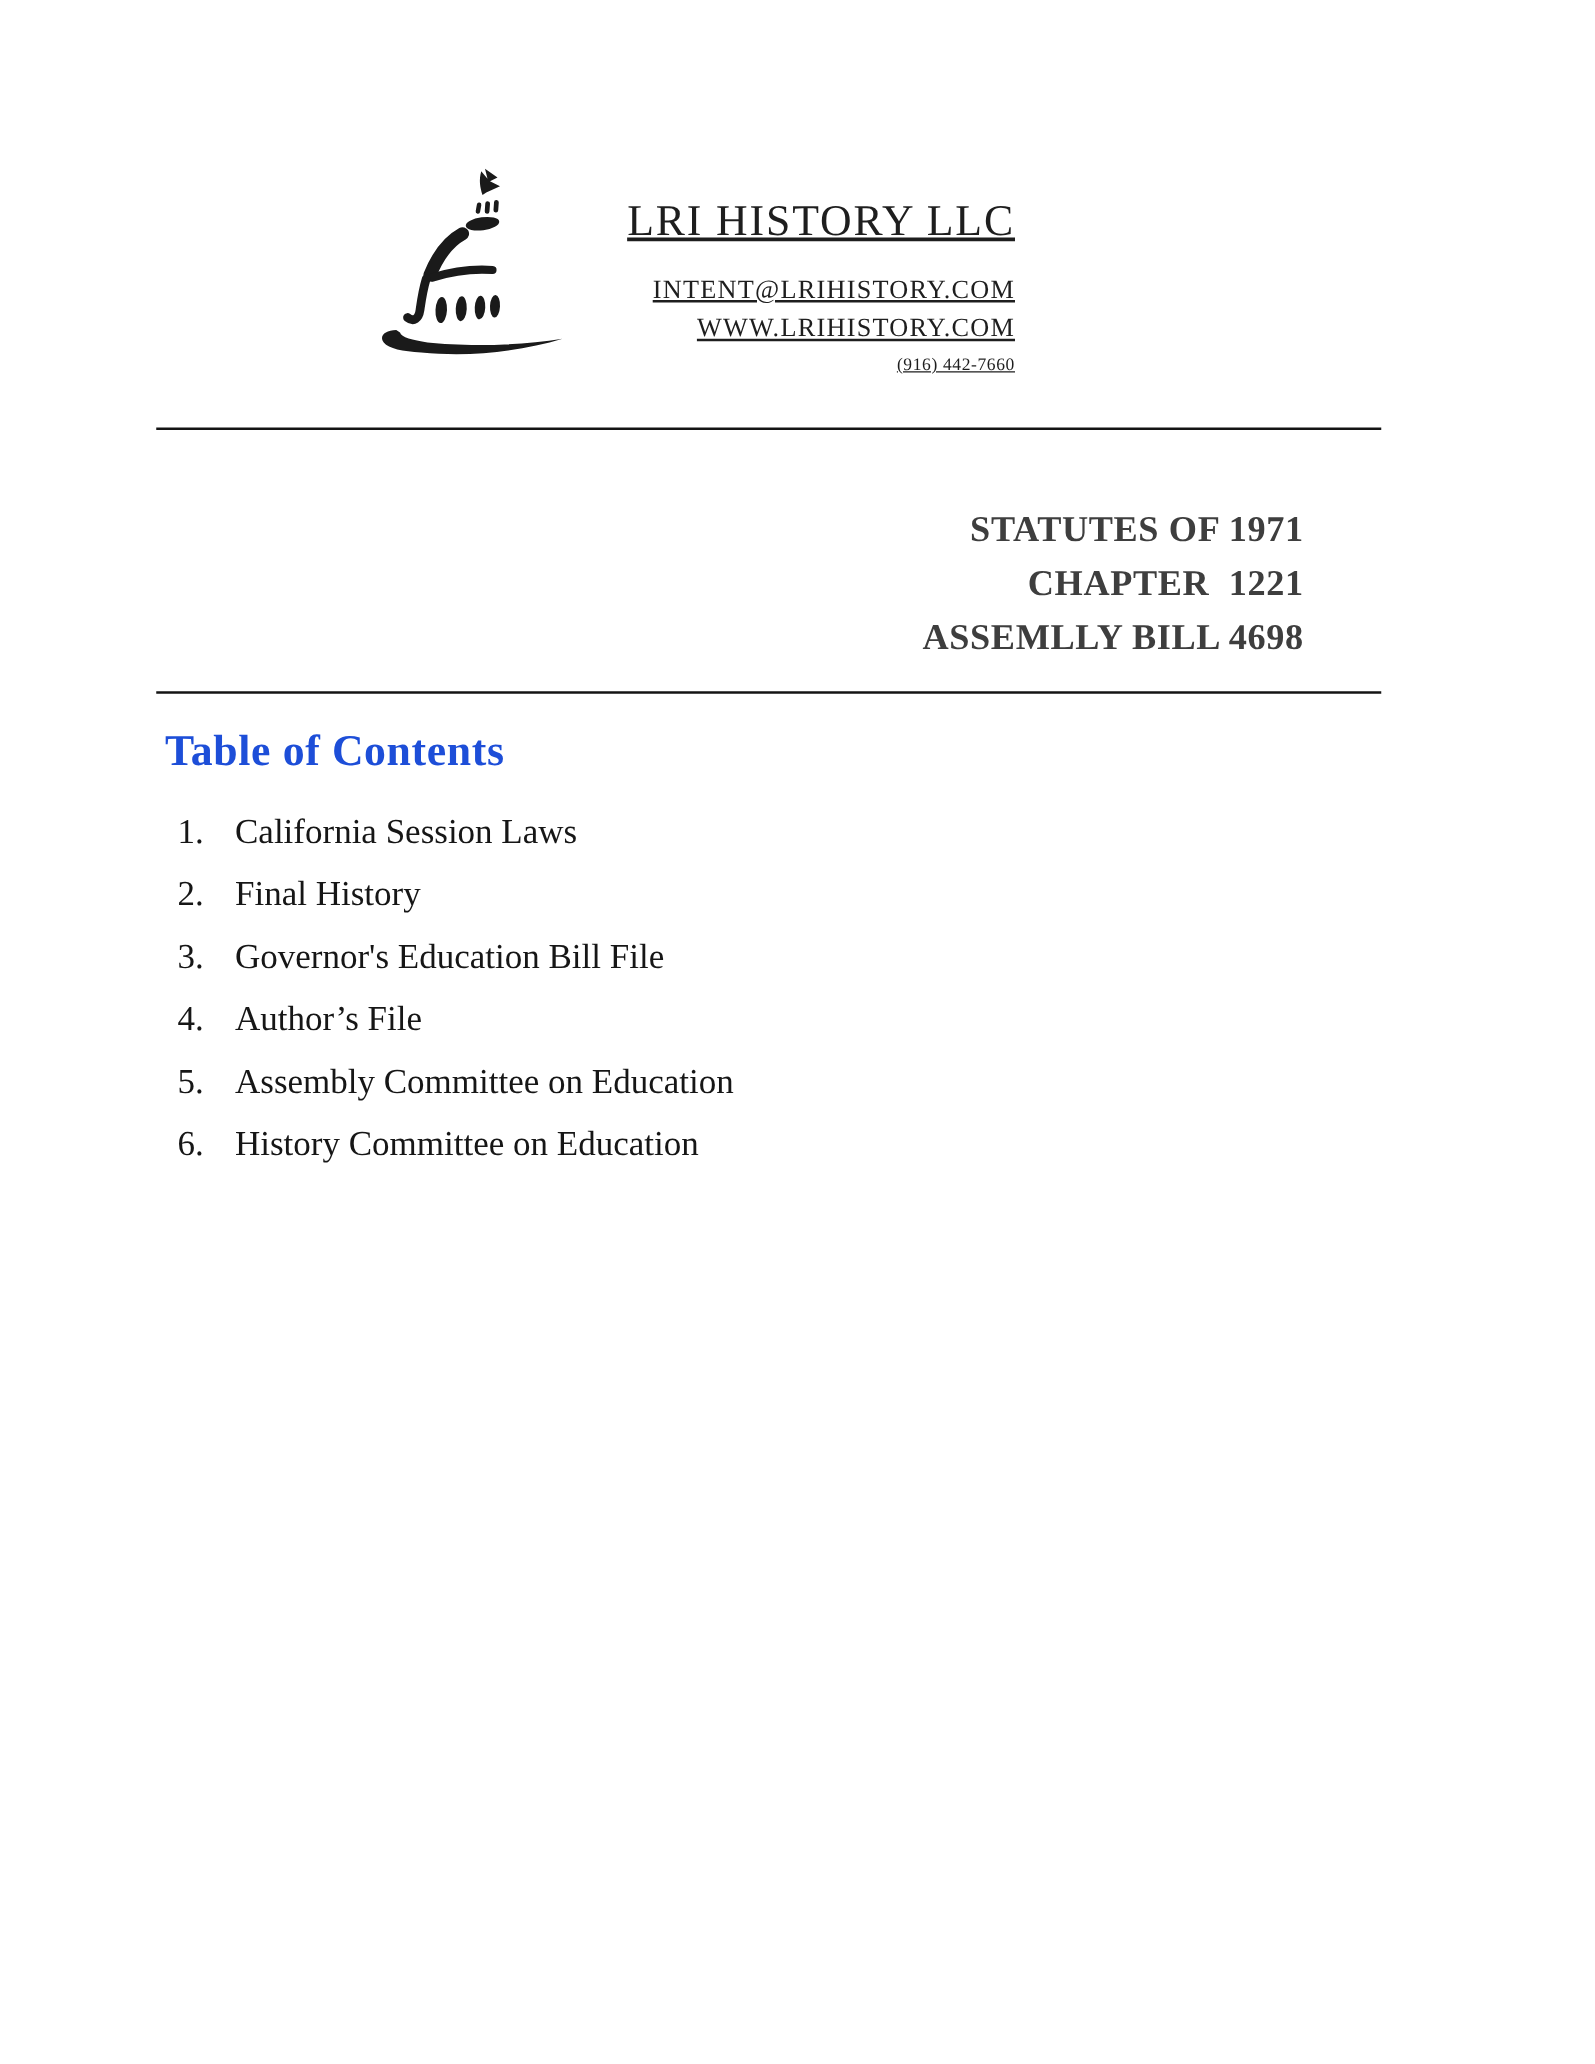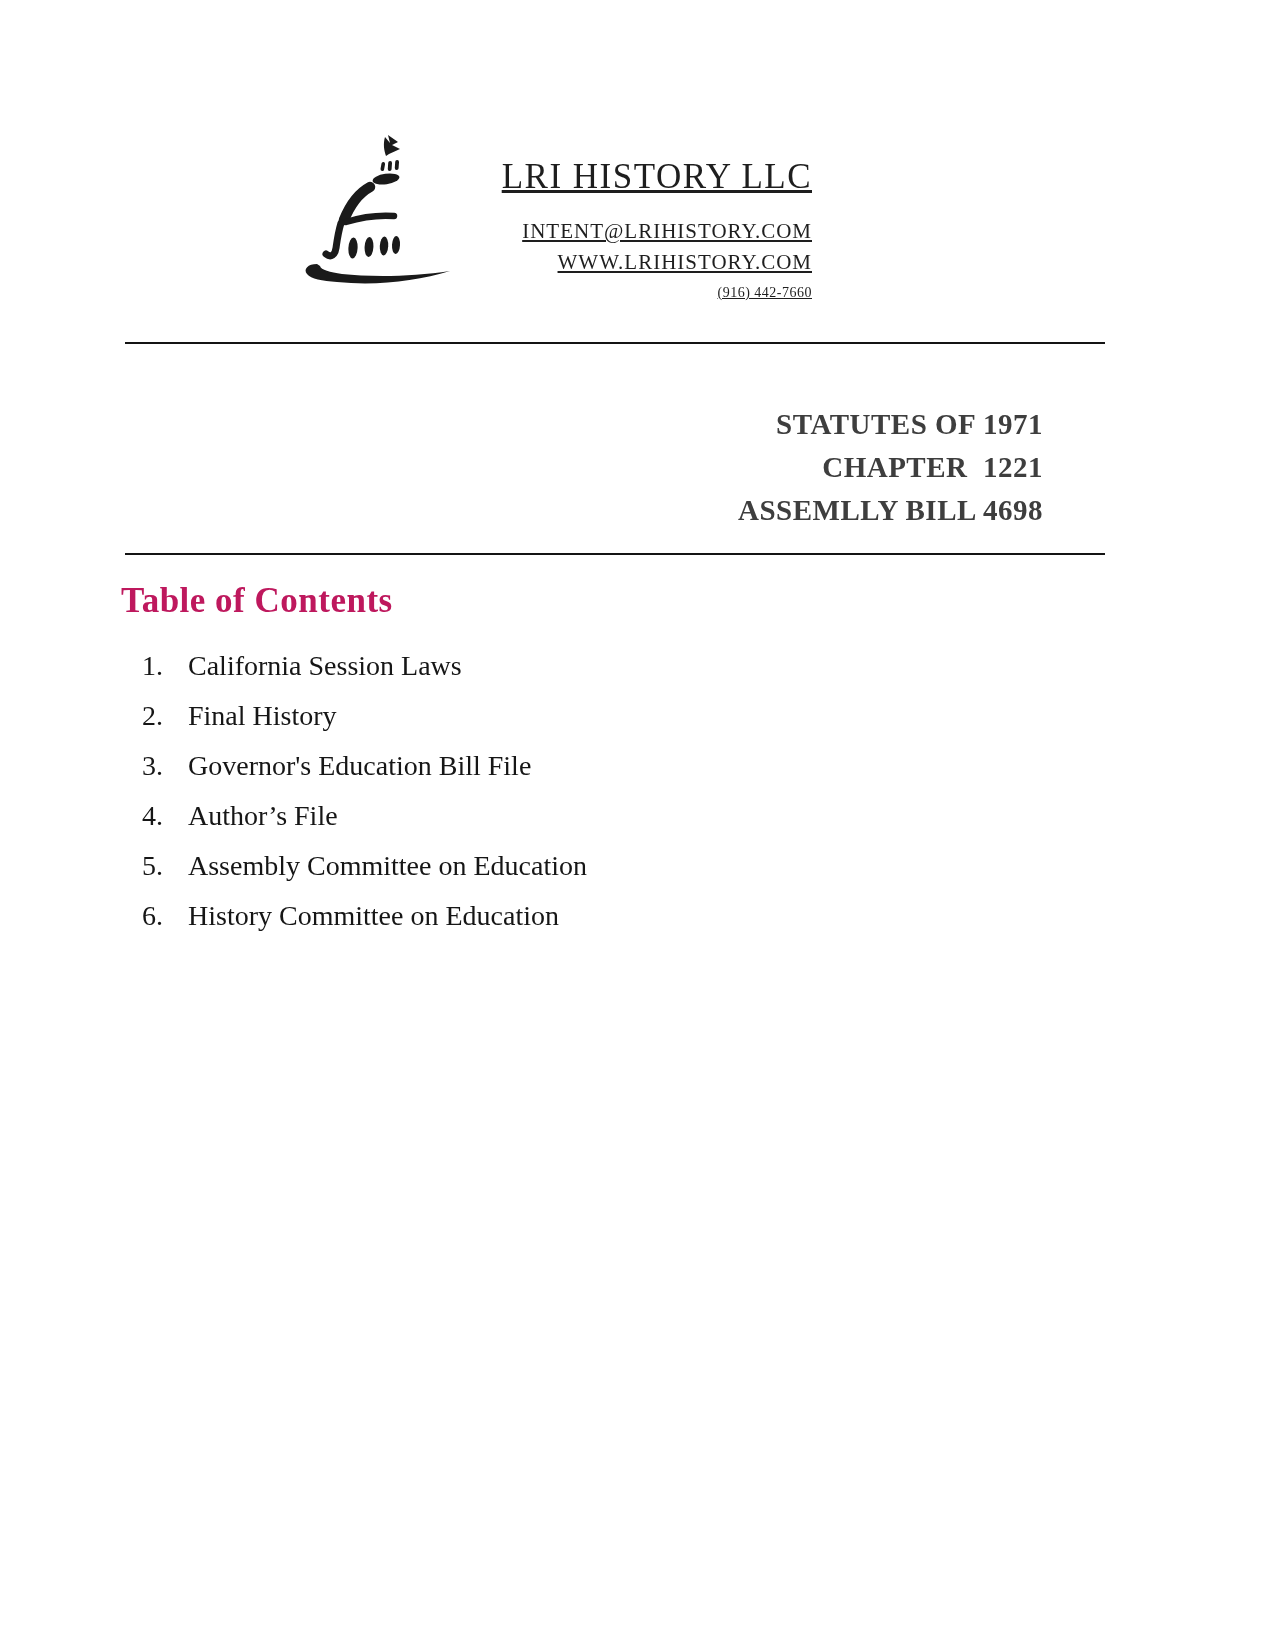--- a/index.html
+++ b/index.html
@@ -78,25 +78,25 @@
     font-size: 29px;
     line-height: 43px;
     letter-spacing: 0.5px;
     margin-top: 20px;
   }
   .reference div { white-space: pre; }
 
   
   .toc-title {
     position: absolute;
-    left: 121px;
+    left: 132px;
     top: 580px;
     font-size: 35px;
     font-weight: bold;
-    color: #be185d;
+    color: #1d4ed8;
     letter-spacing: 0.5px;
     line-height: 42px;
   }
   .toc-list {
     position: absolute;
     left: 142px;
     top: 648px;
     width: 700px;
   }
   .toc-item {

